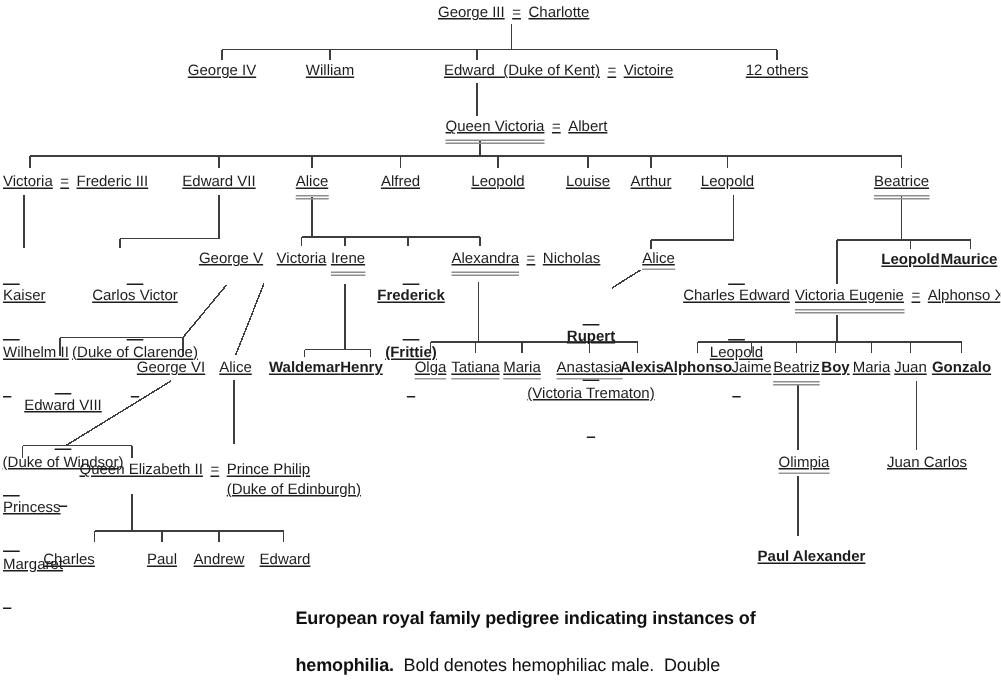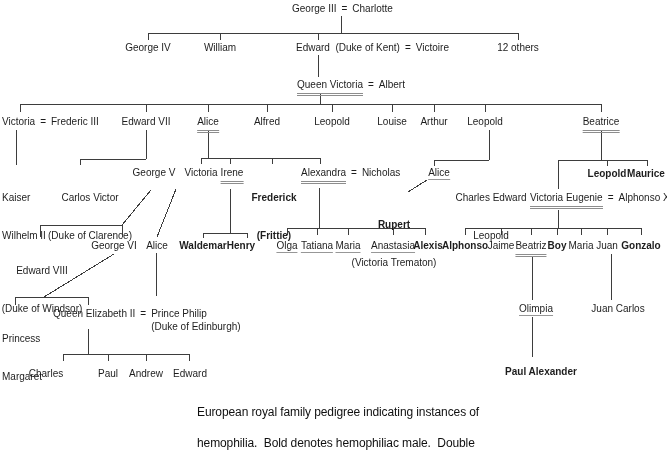--- a/index.html
+++ b/index.html
@@ -3,35 +3,35 @@
 <meta charset="utf-8">
 <style>
   html,body{margin:0;padding:0;background:#fff;}
   .stage{
     position:relative;width:667px;height:456px;background:#fff;overflow:hidden;
     font-family:"Liberation Sans",sans-serif;color:#1d1d1d;
   }
   svg.lines{position:absolute;left:0;top:0;pointer-events:none;}
   svg.lines line{stroke:#3d3d3d;stroke-width:1;}
   .node{
-    position:absolute;font-size:10px;line-height:11px;white-space:pre;
+    position:absolute;font-size:10px;line-height:11px;white-space:pre;text-decoration:underline;
   }
   .ctr{transform:translateX(-50%);text-align:center;}
   .tl{line-height:12.5px;}
   .b{font-weight:bold;}
   .u1{display:inline-block;border-bottom:1px solid #979797;padding-bottom:1px;}
   .u2{display:inline-block;border-bottom:3px double #8d8d8d;padding-bottom:3px;}
   .row{display:flex;align-items:flex-start;}
   .eq{margin:0 5px;}
   .col{display:flex;flex-direction:column;line-height:12.5px;}
   .caption{
     position:absolute;left:197px;top:386px;font-size:12px;line-height:10.4px;
     white-space:pre;color:#101010;letter-spacing:-0.1px;
   }
-  .caption .bd{font-weight:normal;}
+  .caption .bd{font-weight:bold;}
 </style>
 </head>
 <body>
 
 <div class="stage">
 
   <svg class="lines" width="667" height="456" shape-rendering="crispEdges">
 
     <line x1="341" y1="16" x2="341" y2="33"></line>
     <line x1="148" y1="33" x2="518" y2="33"></line>

